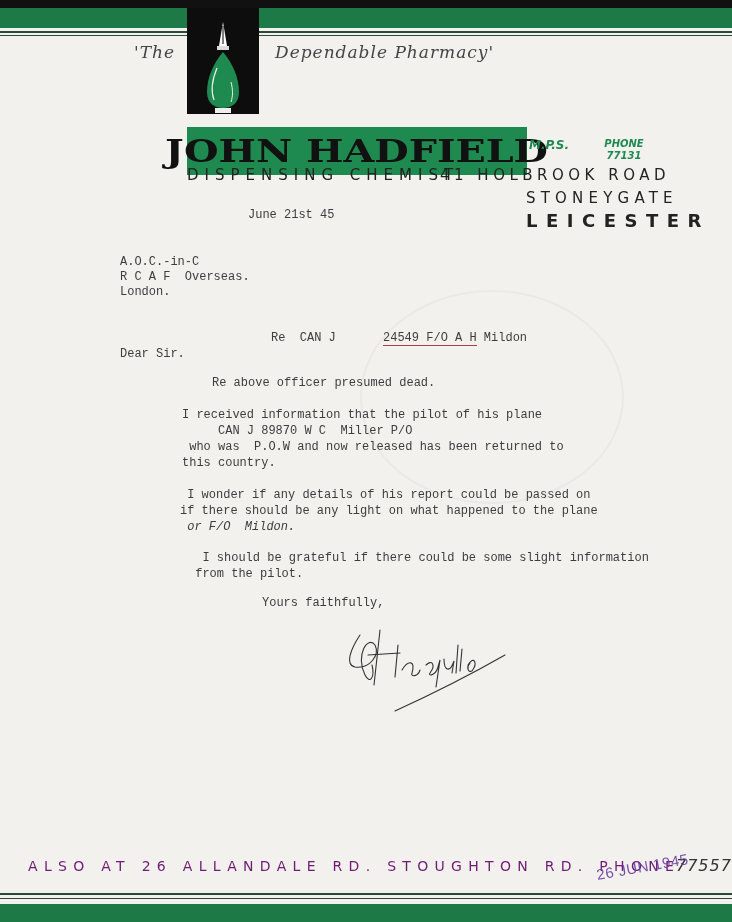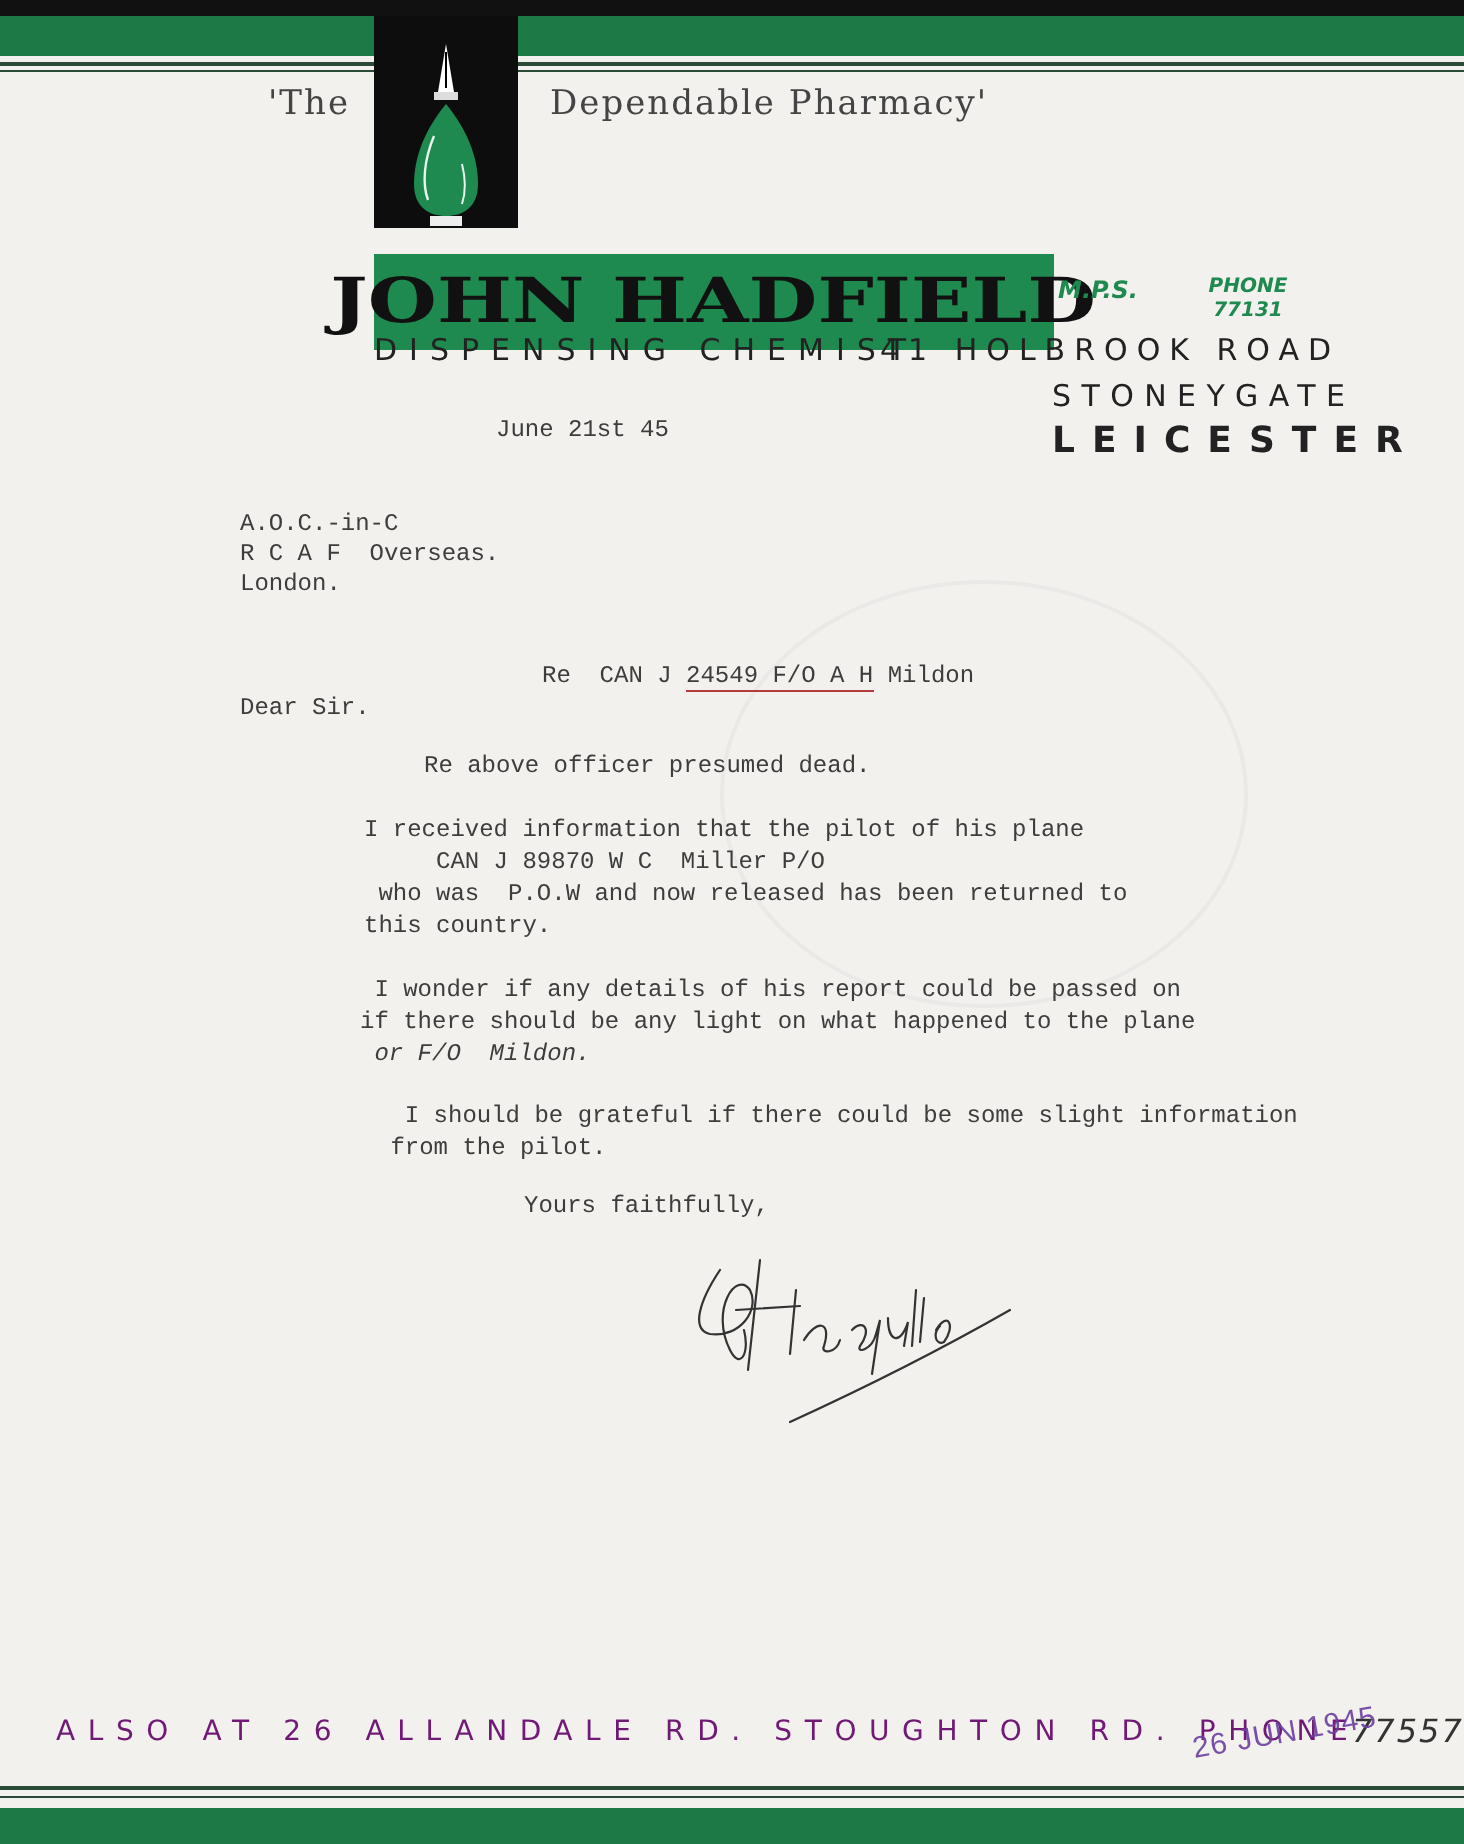--- a/index.html
+++ b/index.html
@@ -18,21 +18,21 @@
   .rule.thin { height: 1px; }
 
   .logo-box {
     position: absolute; left: 187px; top: 8px; width: 72px; height: 106px;
     background: #0d0d0d;
   }
   .logo-box svg { position: absolute; left: 0; top: 0; }
 
   .tagline {
     position: absolute; top: 42px;
-    font-family: "DejaVu Serif", serif; 
+    font-family: "DejaVu Serif", serif; font-style: italic;
     font-size: 17px; color: #444; letter-spacing: 1px;
   }
   .tag-the { left: 134px; }
   .tag-rest { left: 275px; }
 
   .name-plate {
     position: absolute; left: 187px; top: 127px; width: 340px; height: 48px;
     background: #1f8a4f;
     display: flex; align-items: center; justify-content: center;
   }
@@ -59,21 +59,21 @@
   .deco-l { left: 187px; top: 166px; }
   .deco-addr { left: 440px; top: 166px; letter-spacing: 4.5px; }
   .deco-stoney { left: 526px; top: 189px; letter-spacing: 5.2px; }
   .deco-leic { left: 526px; top: 210px; font-size: 18px; letter-spacing: 8.5px; font-weight: bold; }
 
   .type {
     position: absolute; font-size: 12px; line-height: 15px; white-space: pre;
     color: #3d3d3d;
     text-align: right;
   }
-  .underline-red { border-bottom: 1.5px solid #b33b3b; }
+  .underline-red { border-bottom: 1.5px solid #b33b3b; margin-left: 40px; }
 
   .signature { position: absolute; left: 340px; top: 615px; }
 
   .footer-text {
     position: absolute; left: 28px; top: 858px;
     font-family: "DejaVu Sans", sans-serif; font-size: 14px;
     letter-spacing: 6.3px; color: #701a75; white-space: nowrap;
   }
   .footer-phone {
     position: absolute; left: 648px; top: 856px;

